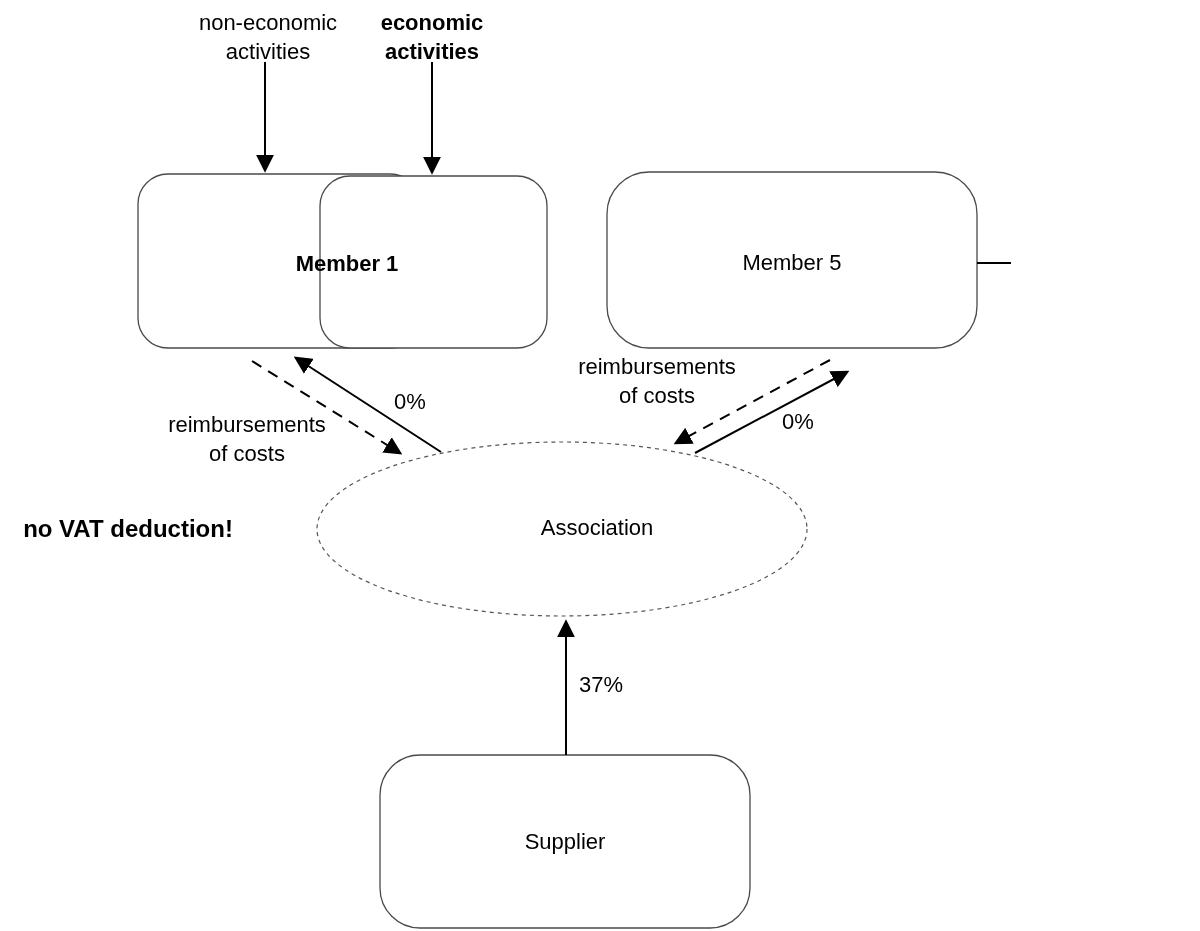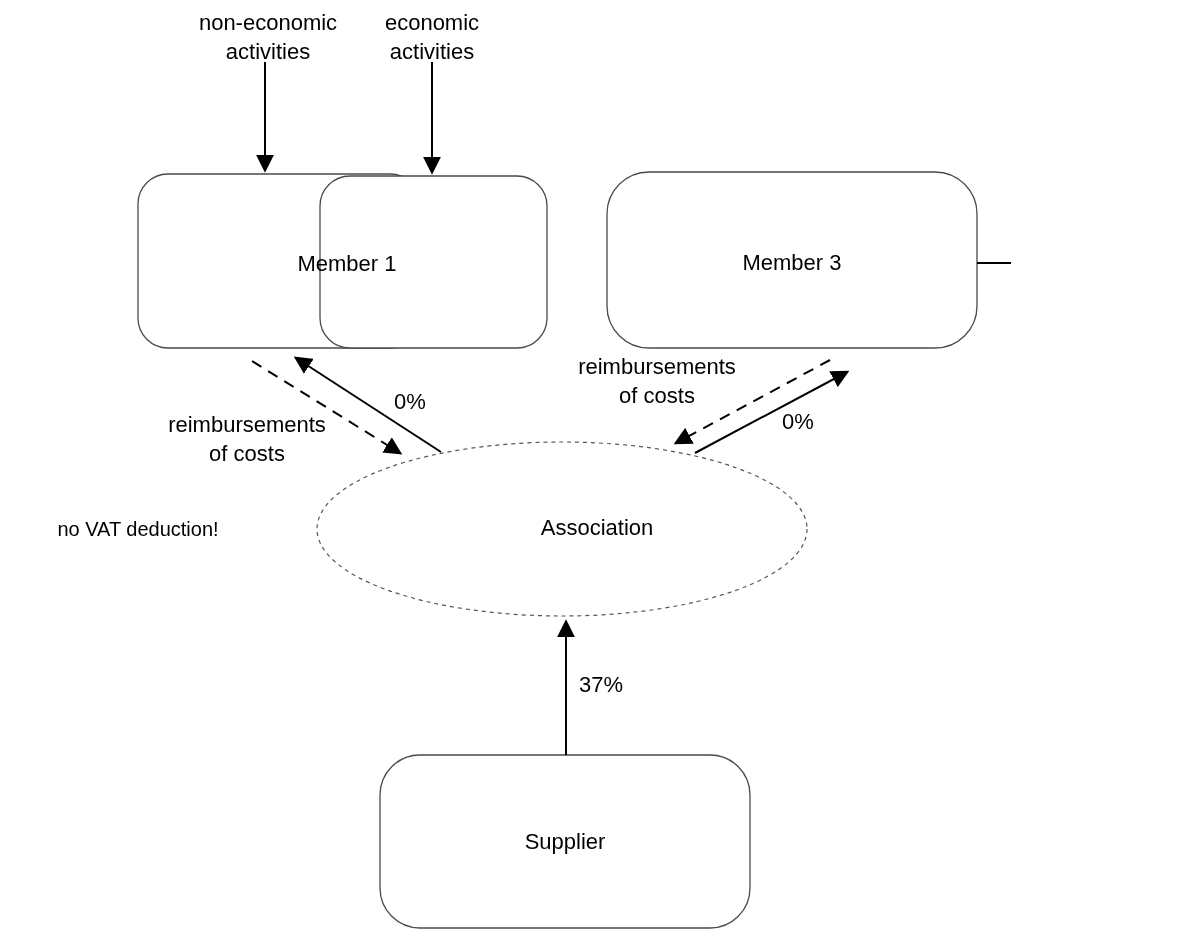--- a/index.html
+++ b/index.html
@@ -16,23 +16,22 @@
   .lbl {
     position: absolute;
     transform: translate(-50%, -50%);
     text-align: center;
     white-space: pre-line;
     font-size: 22px;
     line-height: 1.32;
     color: #000000;
   }
   .lbl.bold {
-    font-weight: normal;
-    font-size: 20px;
-    margin-left: 10px;
+    font-weight: bold;
+    font-size: 24px;
   }
 </style>
 </head>
 <body>
 
 <div id="stage">
 
   <svg id="shapes" width="1200" height="931" viewBox="0 0 1200 931">
     <defs>
       <marker id="ah" viewBox="0 0 10 10" refX="8.5" refY="5" markerWidth="9" markerHeight="9" orient="auto">
@@ -62,26 +61,26 @@
     <line x1="830" y1="360" x2="676" y2="443" stroke="#000000" stroke-width="2" stroke-dasharray="11,8" marker-end="url(#ah)"></line>
 
     <line x1="695" y1="453" x2="847" y2="372" stroke="#000000" stroke-width="2" marker-end="url(#ah)"></line>
 
     <line x1="566" y1="755" x2="566" y2="622" stroke="#000000" stroke-width="2" marker-end="url(#ah)"></line>
   </svg>
 
   <div class="lbl" style="left:268px; top:37px;">non-economic
 activities</div>
 
-  <div class="lbl" style="left:432px; top:37px;">economic
+  <div class="lbl" style="left:432px; top:37px;font-weight:bold;">economic
 activities</div>
 
-  <div class="lbl" style="left:347px; top:264px;">Member 1</div>
+  <div class="lbl" style="left:347px; top:264px;font-weight:bold;">Member 1</div>
 
-  <div class="lbl" style="left:792px; top:263px;">Member 3</div>
+  <div class="lbl" style="left:792px; top:263px;">Member 5</div>
 
 
   <div class="lbl" style="left:247px; top:439px;">reimbursements
 of costs</div>
 
   <div class="lbl" style="left:410px; top:402px;">0%</div>
 
   <div class="lbl" style="left:657px; top:381px;">reimbursements
 of costs</div>
 

